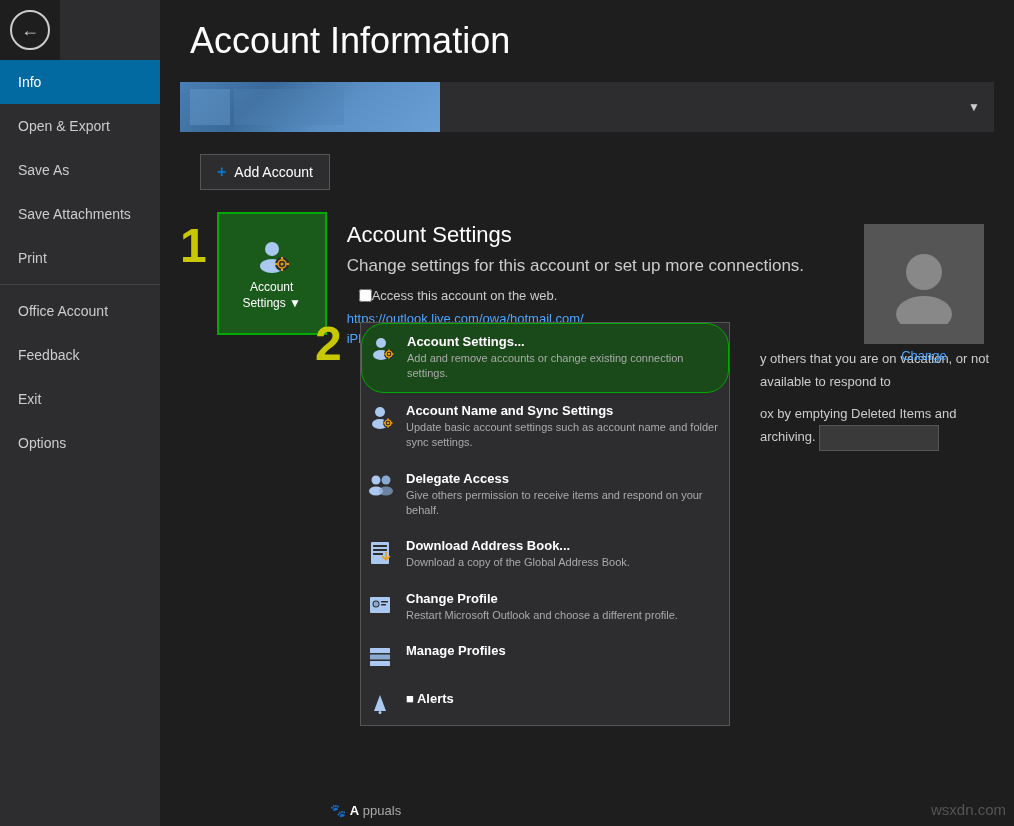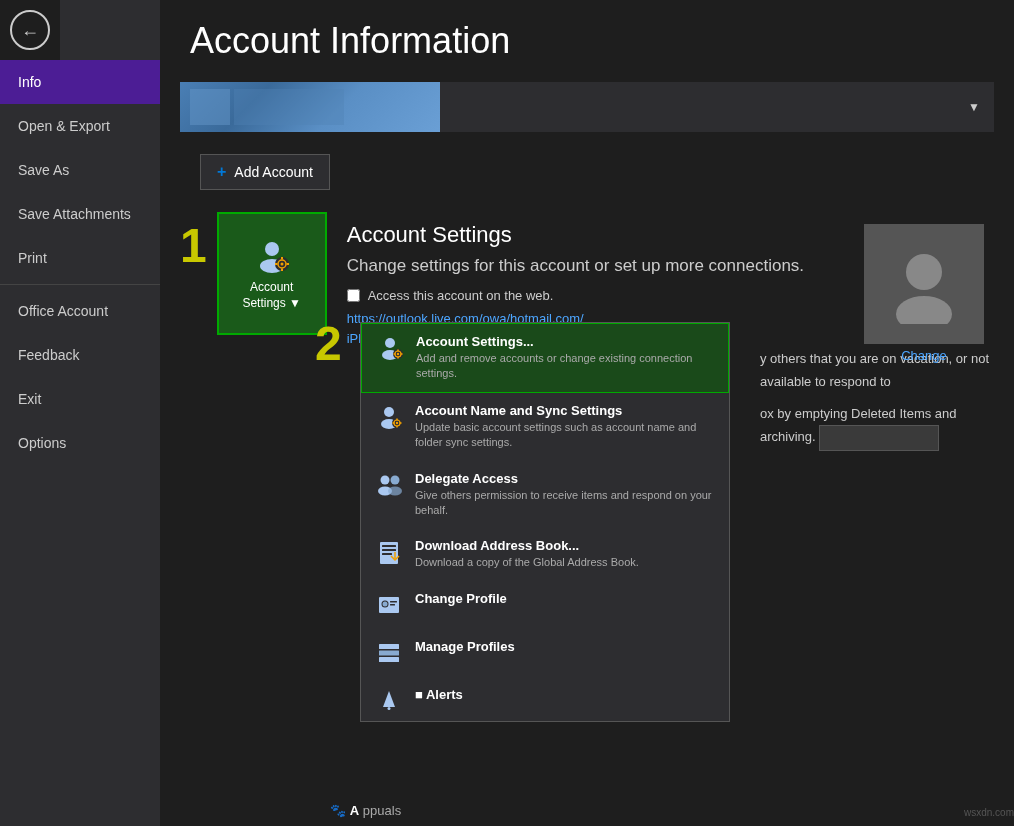--- a/index.html
+++ b/index.html
@@ -35,21 +35,21 @@
       font-size: 18px;
     }
     .sidebar-item {
       padding: 14px 18px;
       color: #cccccc;
       font-size: 14px;
       cursor: pointer;
       display: flex;
       align-items: center;
     }
-    .sidebar-item.active { background: #4c1d95; color: #fff; }
+    .sidebar-item.active { background: #0369a1; color: #fff; }
     .sidebar-divider {
       border: none;
       border-top: 1px solid #444;
       margin: 4px 0;
     }
 
     
     .main {
       flex: 1;
       background: #1e1e1e;
@@ -185,22 +185,22 @@
       margin-bottom: 8px;
     }
     .account-settings-desc p {
       color: #cccccc;
       font-size: 17px;
       margin-bottom: 12px;
     }
     .checkbox-row {
       display: flex;
       align-items: center;
-      gap: 8px;
       margin-bottom: 6px;
+      margin-left: 12px;
     }
     .checkbox-row input[type=checkbox] { cursor: pointer; }
     .checkbox-row label { color: #cccccc; font-size: 13px; }
     .link { color: #4da6ff; font-size: 13px; text-decoration: none; cursor: pointer; }
 
     
     .profile-photo {
       position: absolute;
       right: 10px;
       top: 12px;
@@ -229,23 +229,24 @@
       left: 200px;
       top: 110px;
       width: 370px;
       background: #2d2d30;
       border: 1px solid #555;
       z-index: 100;
     }
     .dropdown-item {
       display: flex;
       align-items: flex-start;
-      padding: 10px 14px;
+      padding: 10px 5px;
       cursor: pointer;
       gap: 12px;
+      border-radius: 23px;
     }
     .dropdown-item:first-child {
       background: #1a4a1a;
       border: 1px solid #00aa00;
     }
     .dropdown-item-icon {
       width: 28px;
       height: 28px;
       min-width: 28px;
       display: flex;
@@ -285,23 +286,23 @@
       height: 26px;
       background: #3a3a3a;
       border: 1px solid #555;
       vertical-align: middle;
     }
 
     
     .watermark {
       position: absolute;
       bottom: 8px;
-      right: 0;
+      right: 8px;
       color: #555;
-      font-size: 10px;
+      font-size: 15px;
     }
 
     
     .appuals-logo {
       position: absolute;
       bottom: 8px;
       left: 8px;
       color: #555;
       font-size: 11px;
     }
@@ -514,20 +515,21 @@
             <circle cx="10" cy="13" r="3.5" fill="#2d2d30"></circle>
             <circle cx="10" cy="13" r="2.5" fill="#88aad0"></circle>
             <rect x="15" y="10" width="7" height="1.5" rx="0.5" fill="#2d2d30"></rect>
             <rect x="15" y="13" width="5" height="1.5" rx="0.5" fill="#2d2d30"></rect>
           </svg>
         </div>
         <div class="dropdown-item-text">
           <div class="dropdown-item-title">
             <span>Change Profile</span>
           </div>
+          <div class="dropdown-item-desc">Restart Microsoft Outlook and choose a different profile.</div>
         </div>
       </div>
 
       <div class="dropdown-item">
         <div class="dropdown-item-icon">
           <svg width="28" height="28" viewBox="0 0 28 28" xmlns="http://www.w3.org/2000/svg">
             <rect x="4" y="5" width="20" height="5" rx="0.5" fill="#aac8f0"></rect>
             <rect x="4" y="11.5" width="20" height="5" rx="0.5" fill="#88aad0"></rect>
             <rect x="4" y="18" width="20" height="5" rx="0.5" fill="#aac8f0"></rect>
           </svg>

